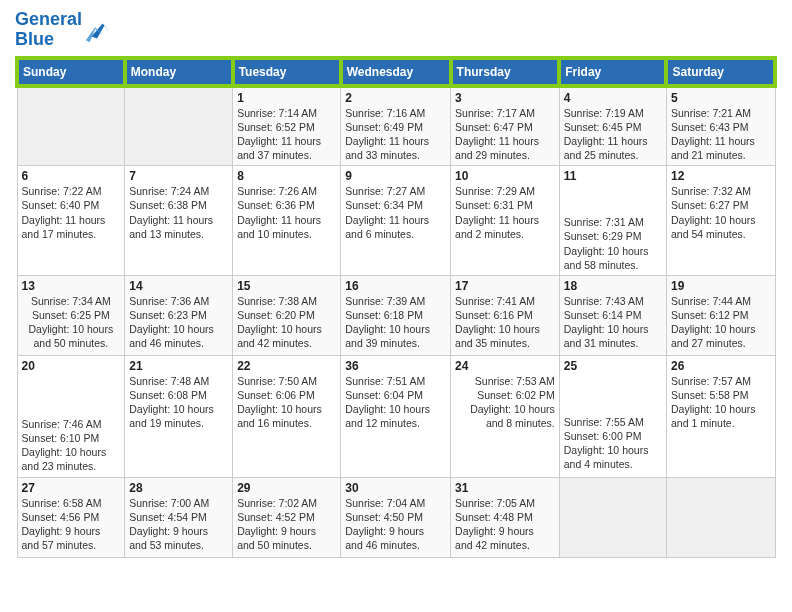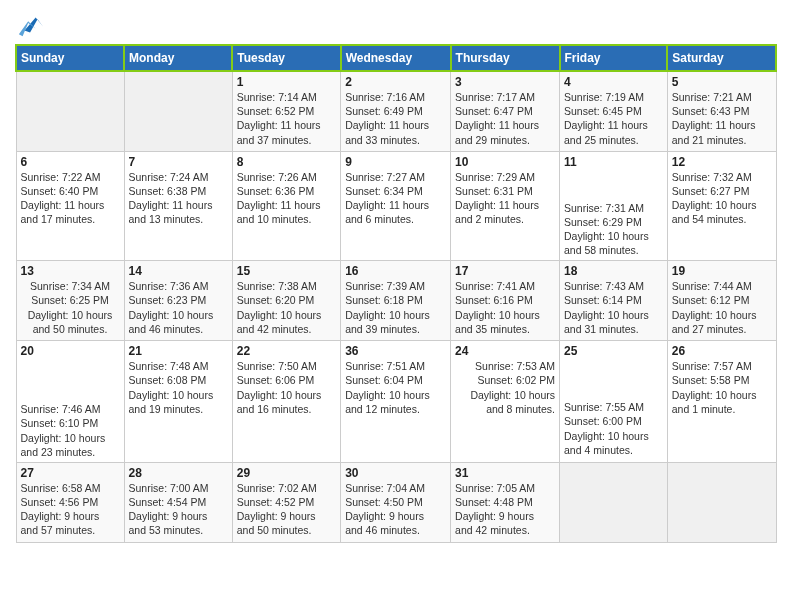--- a/index.html
+++ b/index.html
@@ -60,21 +60,21 @@
       border-collapse: collapse;
       font-size: 11px;
     }
     .calendar thead th {
       background: #2a6db5;
       color: #fff;
       padding: 5px 4px;
       text-align: left;
       font-size: 12px;
       font-weight: bold;
-      border: 2px solid #84cc16;
+      border: 4px solid #84cc16;
     }
     .calendar tbody td {
       border: 1px solid #ccc;
       vertical-align: top;
       padding: 3px 4px;
       width: 113px;
       height: 80px;
       background: #fff;
     }
     .calendar tbody tr:nth-child(odd) td {
@@ -98,20 +98,26 @@
     td.empty {
       background: #f0f0f0 !important;
     }
   </style>
 </head>
 <body>
 <div class="page">
 
   <div class="header">
     <div class="logo">
+      <div>
+        <div class="logo-text">
+          <span>General</span>
+        </div>
+        <div class="logo-text" style="color:#1a6bb5;">Blue</div>
+      </div>
       <svg class="logo-icon" viewBox="0 0 30 30" xmlns="http://www.w3.org/2000/svg">
         <polygon points="8,22 20,8 28,18 22,10 14,24" fill="#1a6bb5"></polygon>
         <polygon points="2,26 12,12 20,20 12,14 6,28" fill="#5ba3d9"></polygon>
       </svg>
     </div>
     <div class="title-area">
       <div class="month-title"></div>
       <div class="location"></div>
     </div>
   </div>

